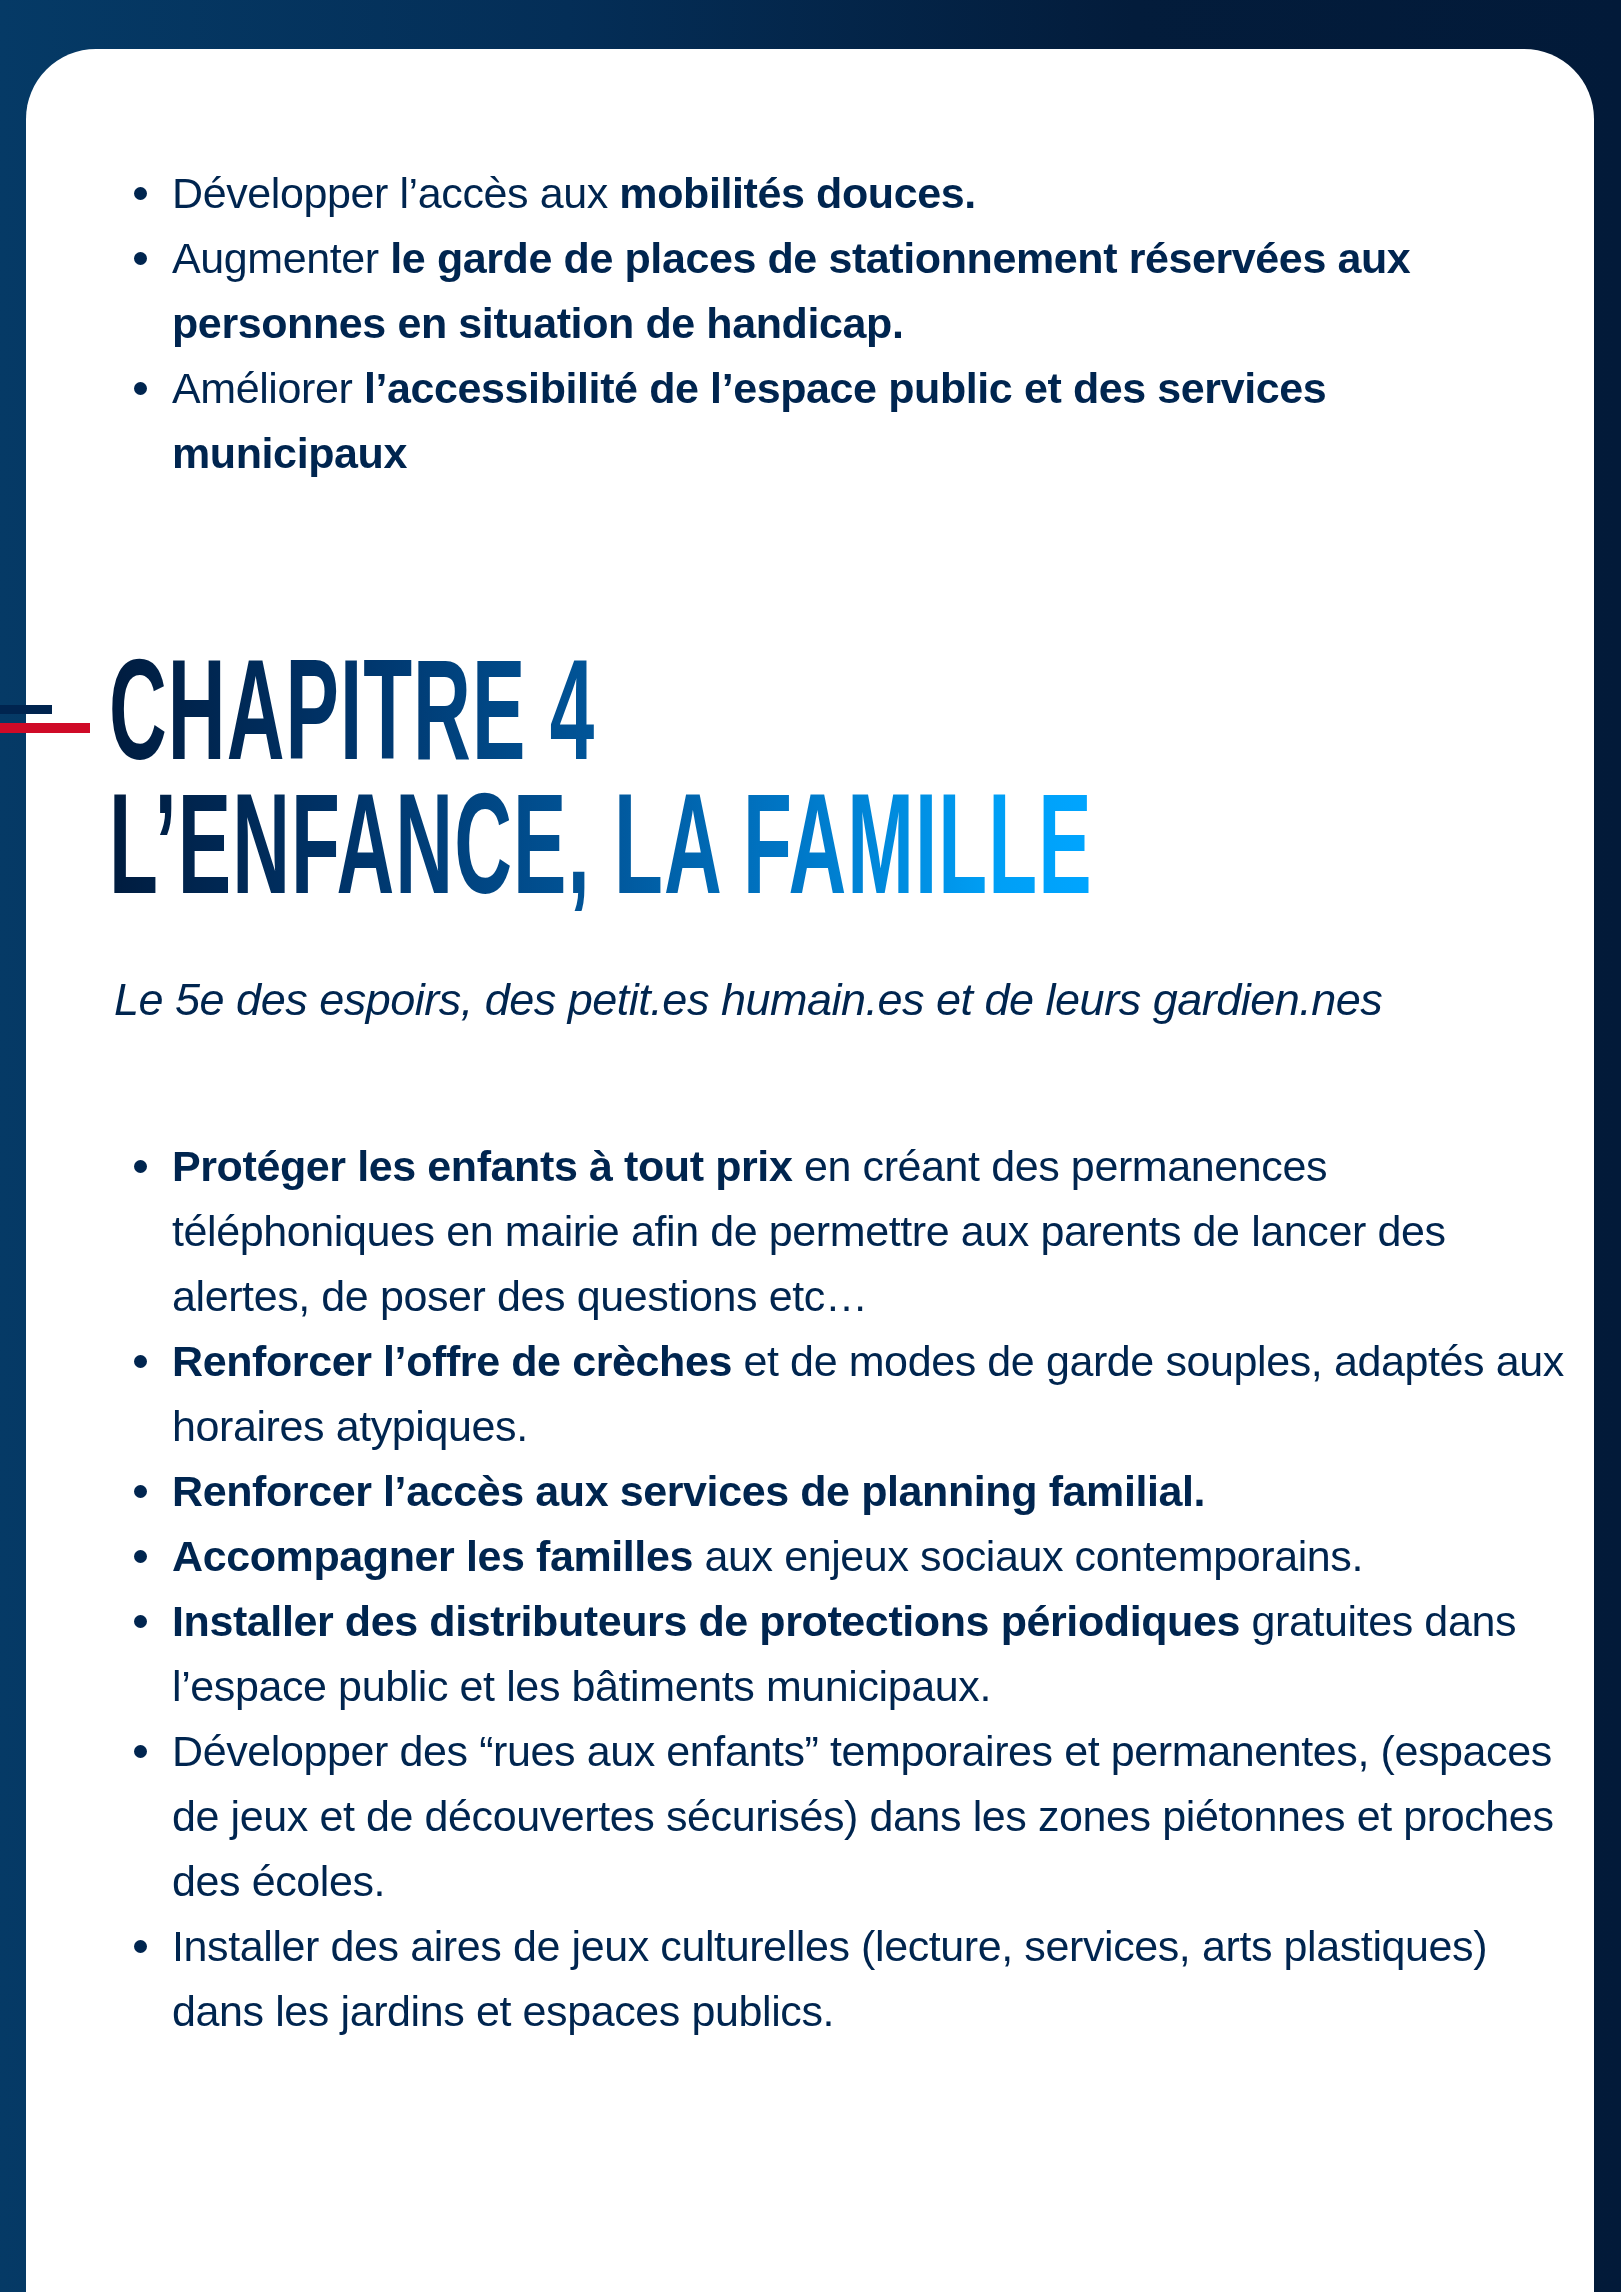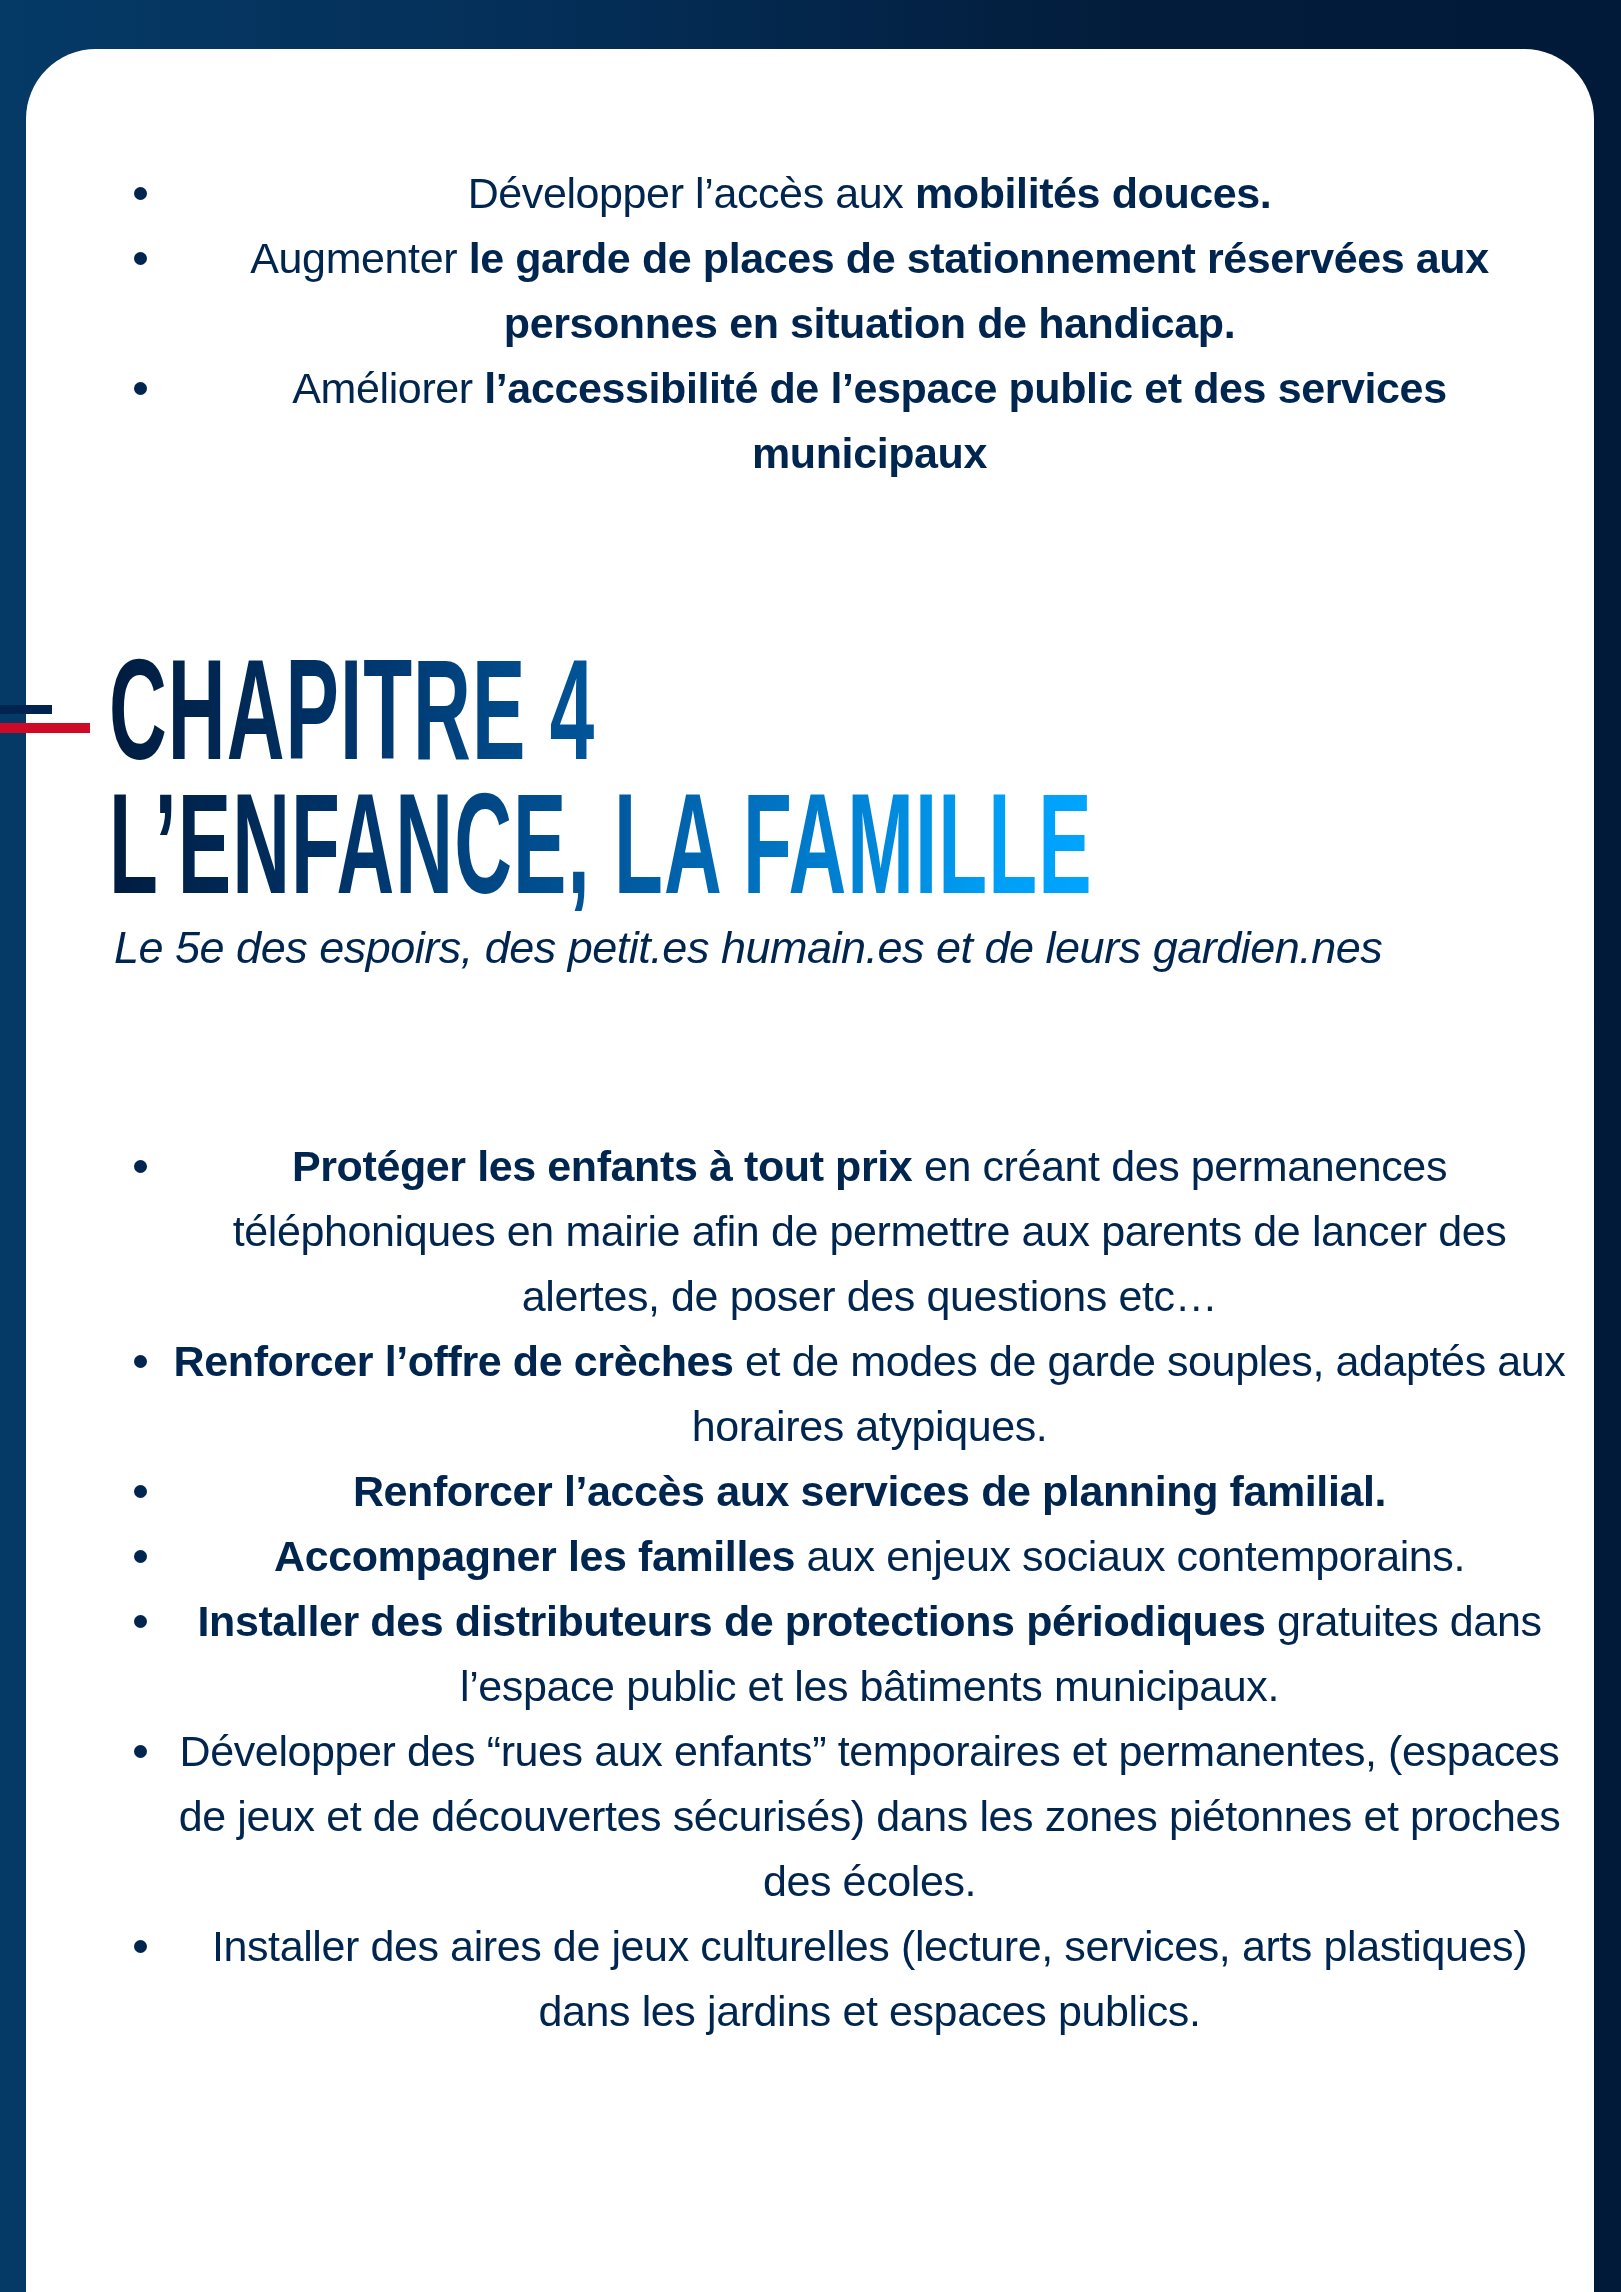--- a/index.html
+++ b/index.html
@@ -12,40 +12,40 @@
     position:absolute; left:26px; top:49px; width:1568px; height:2293px;
     background:#ffffff; border-radius:70px 70px 0 0;
   }
   .deco-navy { position:absolute; left:0; top:705px; width:52px; height:9px; background:#00244f; }
   .deco-red { position:absolute; left:0; top:723px; width:90px; height:9.9px; background:#cf0a27; }
   ul.bullets {
     position:absolute; left:134px; margin:0; padding:0; list-style:none;
     color:#00254f; font-size:43px; line-height:65px; width:1433px;
     letter-spacing:-0.4px;
   }
-  ul.bullets li { position:relative; padding-left:38px;text-align:center; }
+  ul.bullets li { position:relative; padding-left:38px; }
   ul.bullets li::before {
     content:""; position:absolute; left:0; top:26px; width:13.4px; height:13.4px;
     border-radius:50%; background:#00254f;
   }
   b { font-weight:700; }
   .top-list { top:161px; }
   .main-list { top:1134px; }
   .title {
     position:absolute; left:109px; top:643px; margin:0;
     font-family: "Liberation Sans", "DejaVu Sans", sans-serif;
     font-weight:700; font-size:143px; line-height:134px;
     transform: scaleX(0.56); transform-origin:left top;
     letter-spacing:1.8px;
     background: linear-gradient(90deg, #001c3f 0%, #00356b 25%, #01569a 50%, #0078c8 70%, #009ff5 90%, #00a5ff 100%);
     -webkit-background-clip:text; background-clip:text; color:transparent;
     white-space:nowrap;
   }
   .subtitle {
-    position:absolute; left:114px; top:922px; margin:0;
+    position:absolute; left:114px; top:974px; margin:0;
     color:#00254f; font-style:italic; font-size:45px; letter-spacing:-0.5px;
   }
 </style>
 </head>
 <body>
 
 <div class="card"></div>
 <div class="deco-navy"></div>
 <div class="deco-red"></div>
 

